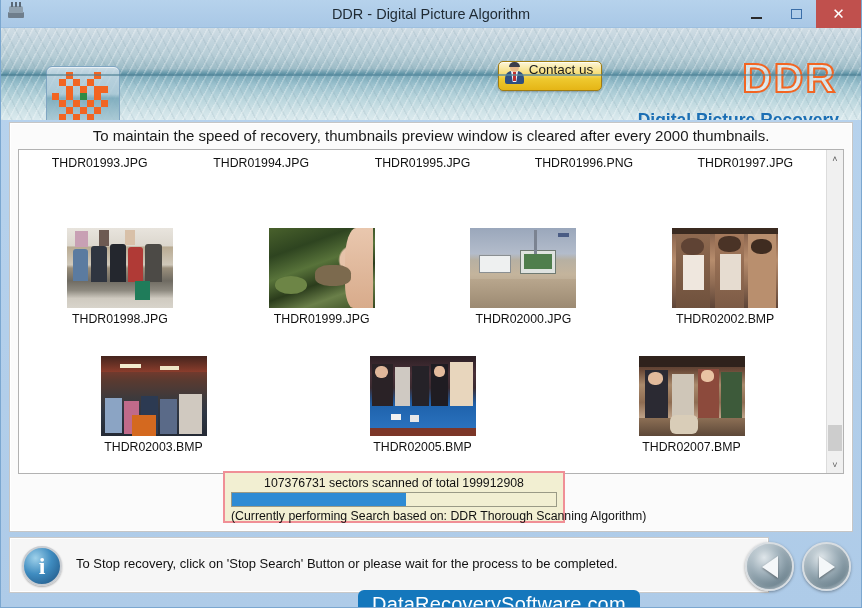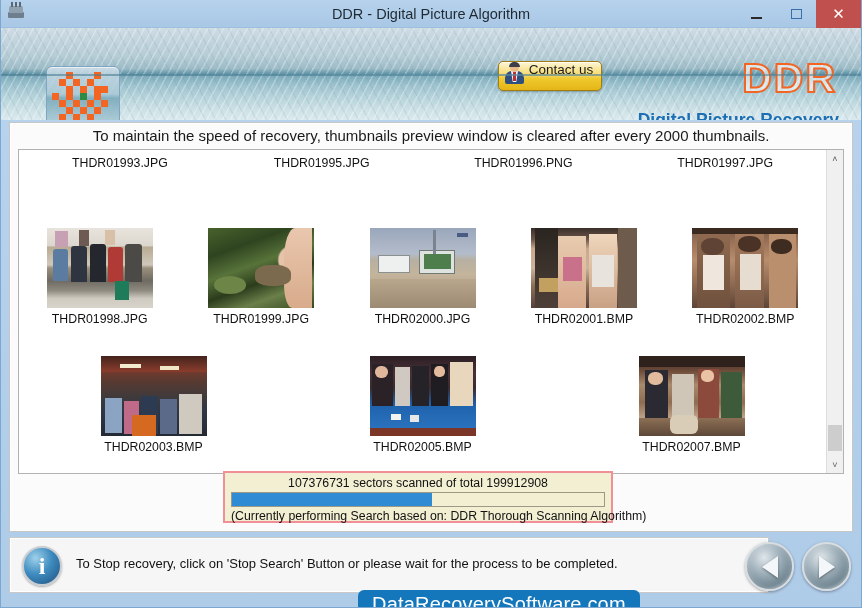--- a/index.html
+++ b/index.html
@@ -230,21 +230,21 @@
   }
 
   
   .progress-row {
     position: absolute; left: 8px; right: 8px; bottom: 8px;
     height: 52px;
     display: flex; align-items: center;
   }
   .progress-box {
     position: absolute; left: 205px; top: 0;
-    width: 390px; height: 52px;
+    width: 342px; height: 52px;
     background: #f2efd2;
     border: 2px solid #f08f96;
     padding: 3px 6px 0;
   }
   .p-top {
     text-align: center; font-size: 12.3px; color: #111;
     font-family: "Liberation Sans", sans-serif;
     margin-bottom: 2px;
   }
   .p-bar {
@@ -418,20 +418,24 @@
     <div class="thumbwrap">
       <div class="thumbgrid">
 
         <div class="trow row-partial">
           <div class="tcell">
             <div class="timg"></div>
             <div class="tname">THDR01993.JPG</div>
           </div>
           <div class="tcell">
             <div class="timg"></div>
+            <div class="tname">THDR01994.JPG</div>
+          </div>
+          <div class="tcell">
+            <div class="timg"></div>
             <div class="tname">THDR01995.JPG</div>
           </div>
           <div class="tcell">
             <div class="timg"></div>
             <div class="tname">THDR01996.PNG</div>
           </div>
           <div class="tcell">
             <div class="timg"></div>
             <div class="tname">THDR01997.JPG</div>
           </div>
@@ -467,33 +471,20 @@
             <div class="timg" style="background:
                    linear-gradient(180deg,#9aa7bb 0%,#b3bccb 32%,#b7b0a2 40%,#c4b49c 58%,#b4a38c 78%,#a1907a 100%);">
               <div style="position:absolute;left:8%;top:34%;width:30%;height:22%;background:#eef0f0;border:1px solid #8a8f92;"></div>
               <div style="position:absolute;left:47%;top:28%;width:34%;height:30%;background:#dfe3e0;border:1px solid #6f7a72;"></div>
               <div style="position:absolute;left:51%;top:33%;width:26%;height:18%;background:#4f7e4d;"></div>
               <div style="position:absolute;left:60%;top:2%;width:3%;height:30%;background:#7b8391;"></div>
               <div style="position:absolute;left:83%;top:6%;width:10%;height:5%;background:#4a5c84;"></div>
               <div style="position:absolute;left:0;top:64%;width:100%;height:36%;background:linear-gradient(180deg,#b8a68d,#9c8a72);"></div>
             </div>
             <div class="tname">THDR02000.JPG</div>
-          </div>
-          <div class="tcell">
-            <div class="timg" style="background:
-                   linear-gradient(180deg,#3a2f2a 0%,#6a5448 14%,#caa98e 26%,#c9b49c 50%,#8e6f57 72%,#55413a 100%);">
-              <div style="position:absolute;left:4%;top:0;width:22%;height:100%;background:linear-gradient(180deg,#2a2520,#4e4038);"></div>
-              <div style="position:absolute;left:26%;top:10%;width:26%;height:90%;background:linear-gradient(180deg,#e8cbb0,#d7a98c);"></div>
-              <div style="position:absolute;left:30%;top:36%;width:18%;height:30%;background:#c9708a;"></div>
-              <div style="position:absolute;left:55%;top:8%;width:26%;height:92%;background:linear-gradient(180deg,#efd6bc,#c9a184);"></div>
-              <div style="position:absolute;left:58%;top:34%;width:20%;height:40%;background:#e8e4dd;"></div>
-              <div style="position:absolute;left:82%;top:0;width:18%;height:100%;background:#6f5b4c;"></div>
-              <div style="position:absolute;left:8%;top:62%;width:18%;height:18%;background:#c2a060;"></div>
-            </div>
-            <div class="tname">THDR02001.BMP</div>
           </div>
           <div class="tcell">
             <div class="timg" style="background:
                    linear-gradient(180deg,#7a5c49 0%,#9b7258 18%,#b78d6d 40%,#8e6a52 70%,#5d4437 100%);">
               <div style="position:absolute;left:4%;top:6%;width:32%;height:94%;background:linear-gradient(180deg,#8f6a50,#6f513d);"></div>
               <div style="position:absolute;left:8%;top:12%;width:22%;height:22%;background:#5f4334;border-radius:45%;"></div>
               <div style="position:absolute;left:10%;top:34%;width:20%;height:44%;background:#efe7de;"></div>
               <div style="position:absolute;left:40%;top:4%;width:28%;height:96%;background:linear-gradient(180deg,#a77b5d,#7c5b46);"></div>
               <div style="position:absolute;left:43%;top:10%;width:22%;height:20%;background:#4a3326;border-radius:45%;"></div>
               <div style="position:absolute;left:45%;top:32%;width:20%;height:46%;background:#e6dcd0;"></div>

